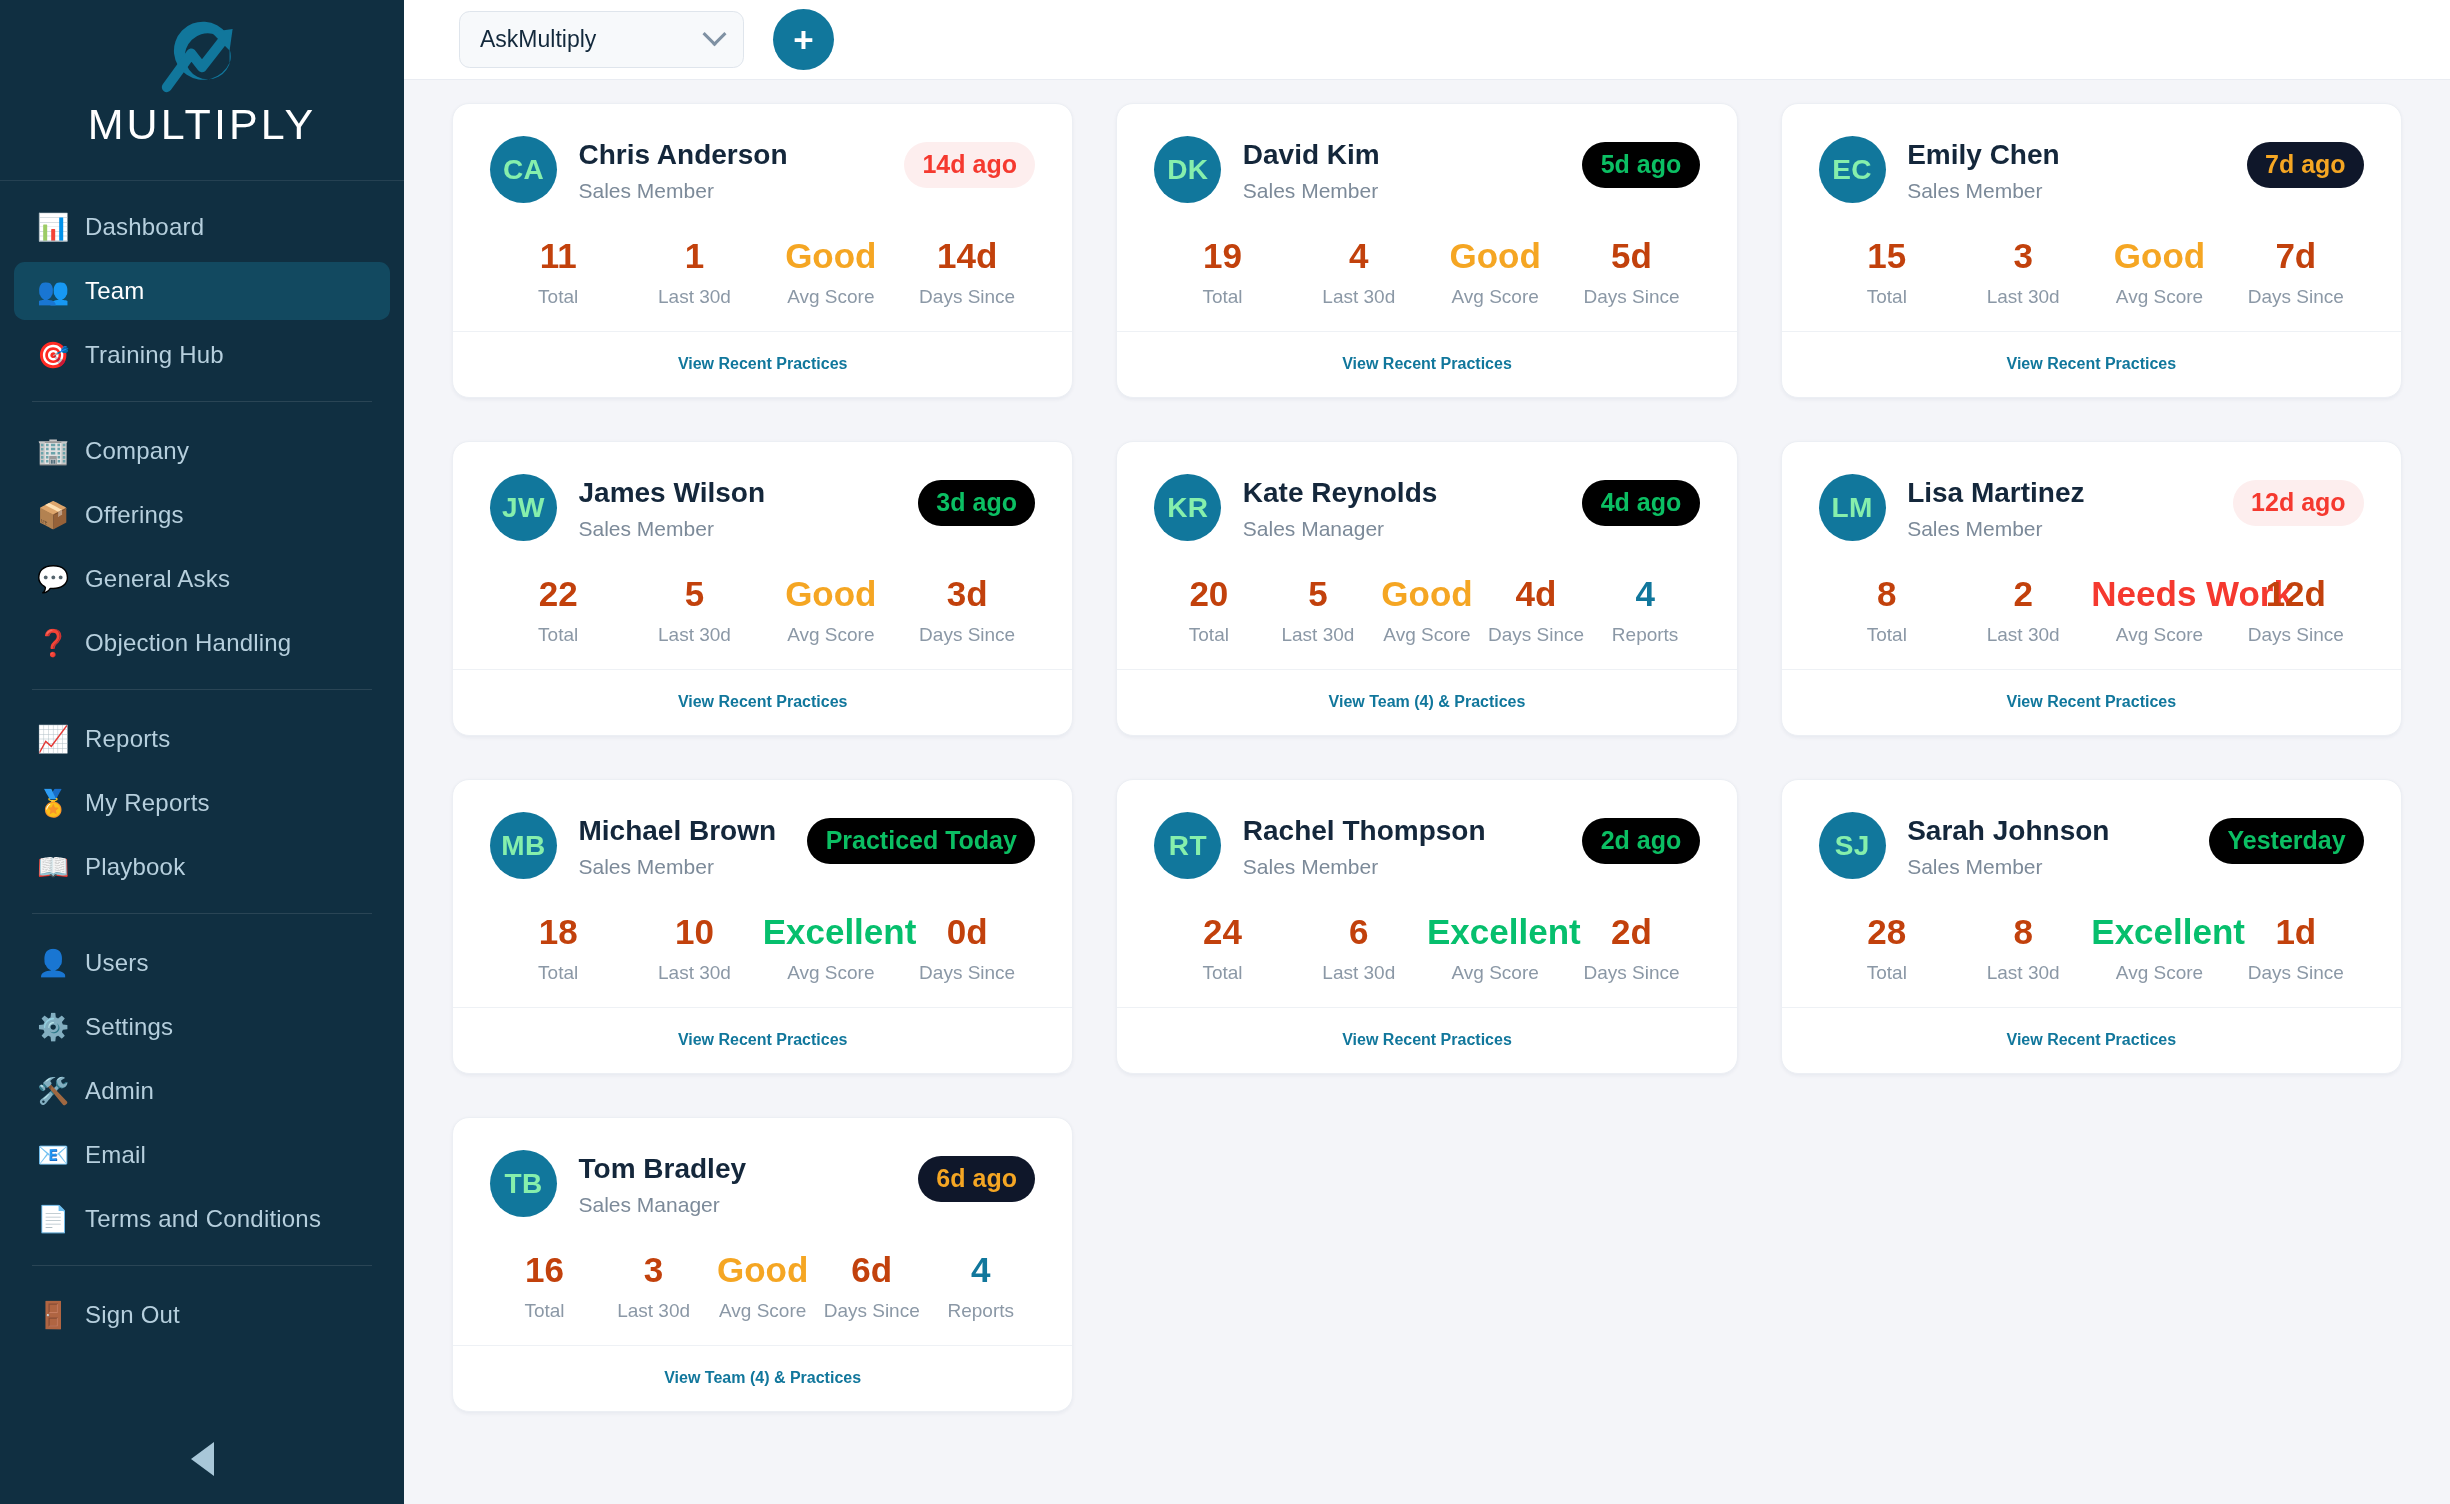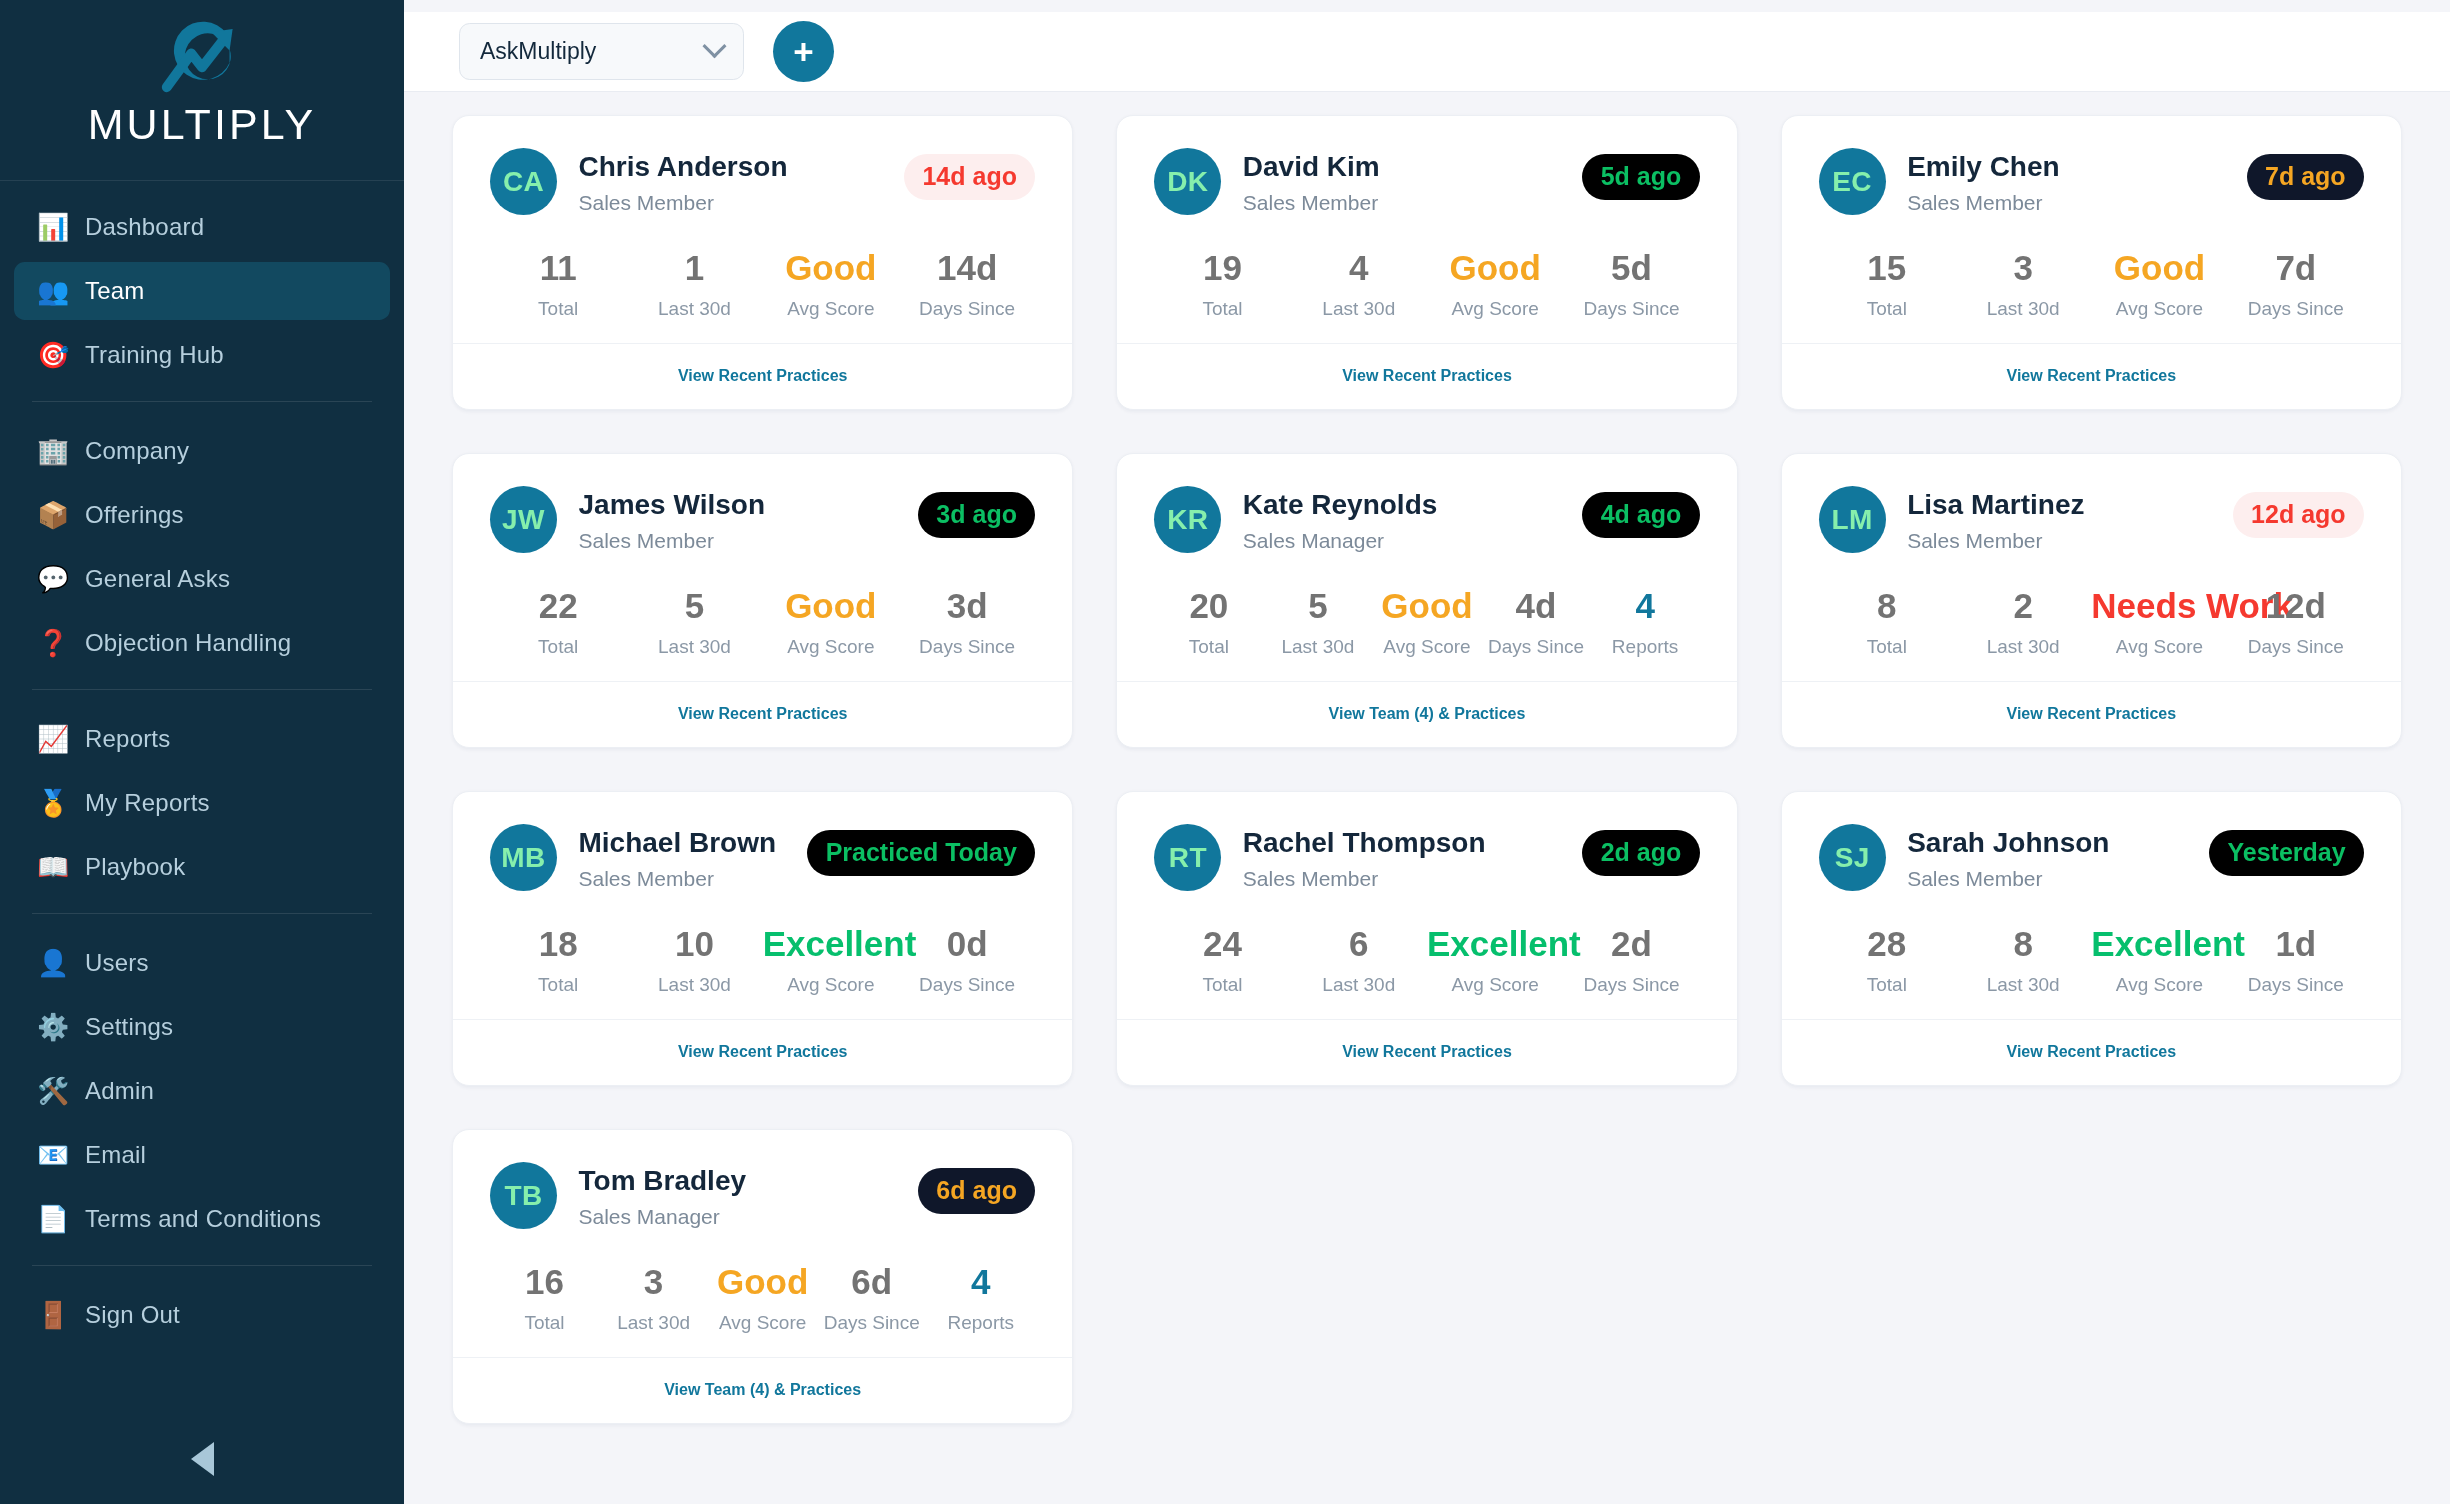--- a/index.html
+++ b/index.html
@@ -56,21 +56,20 @@
   }
 
   
   .main { flex: 1 1 auto; background: #f4f5f9; display: flex; flex-direction: column; min-width: 0; }
   .topbar {
     height: 80px; flex: 0 0 80px;
     display: flex; align-items: center; gap: 29px;
     padding: 0 0 0 55px;
     background: #ffffff;
     border-bottom: 0.8px solid #e9ecf2;
-    margin-top: 12px;
   }
   .select-wrap { position: relative; }
   .select-box {
     width: 285px; height: 57px;
     background: #f7f9fb; border: 0.8px solid #dfe5ec; border-radius: 10.7px;
     display: flex; align-items: center; padding: 0 20px;
     font-size: 23px; color: #13293c; cursor: pointer;
   }
   .select-box .chev {
     margin-left: auto; width: 17px; height: 17px;
@@ -117,21 +116,21 @@
     padding: 8.4px 18.4px; border-radius: 766px;
     font-size: 25px; font-weight: 700; white-space: nowrap;
   }
   .badge.green { background: #000000; color: #0bbf63; }
   .badge.amber { background: #0f172a; color: #f5a623; }
   .badge.red   { background: #fdeeee; color: #f5392f; }
 
   .stats { display: flex; margin-top: 34px; }
   .stat { flex: 1 1 0; text-align: center; min-width: 0; }
   .stat-v {
-    font-size: 35px; font-weight: 700; color: #737373;
+    font-size: 35px; font-weight: 700; color: #c2410c;
     line-height: 1.1; white-space: nowrap;
   }
   .stat-v.good { color: #f5a623; }
   .stat-v.excellent { color: #06bf6d; }
   .stat-v.needswork { color: #f5392f; }
   .stat-v.link { color: #11779c; }
   .stat-l { font-size: 19px; color: #8b98a6; margin-top: 10px; white-space: nowrap; }
 
   .card-foot {
     border-top: 0.8px solid #eef1f5;

